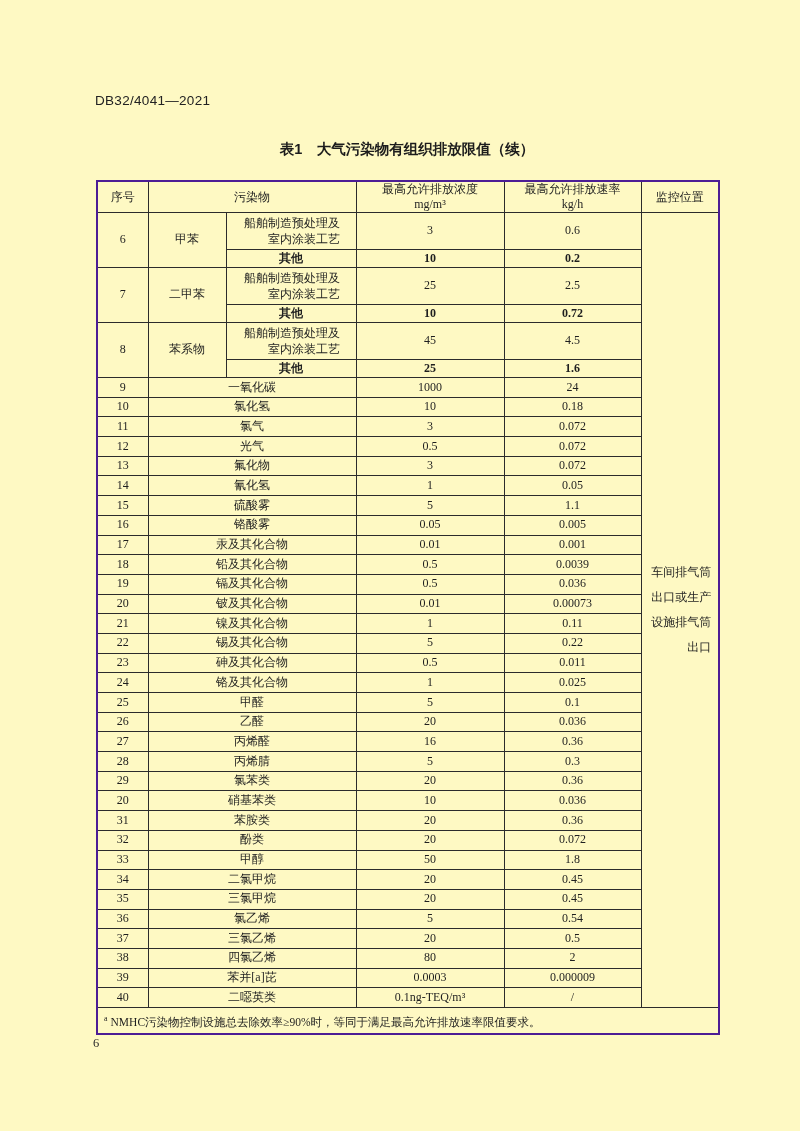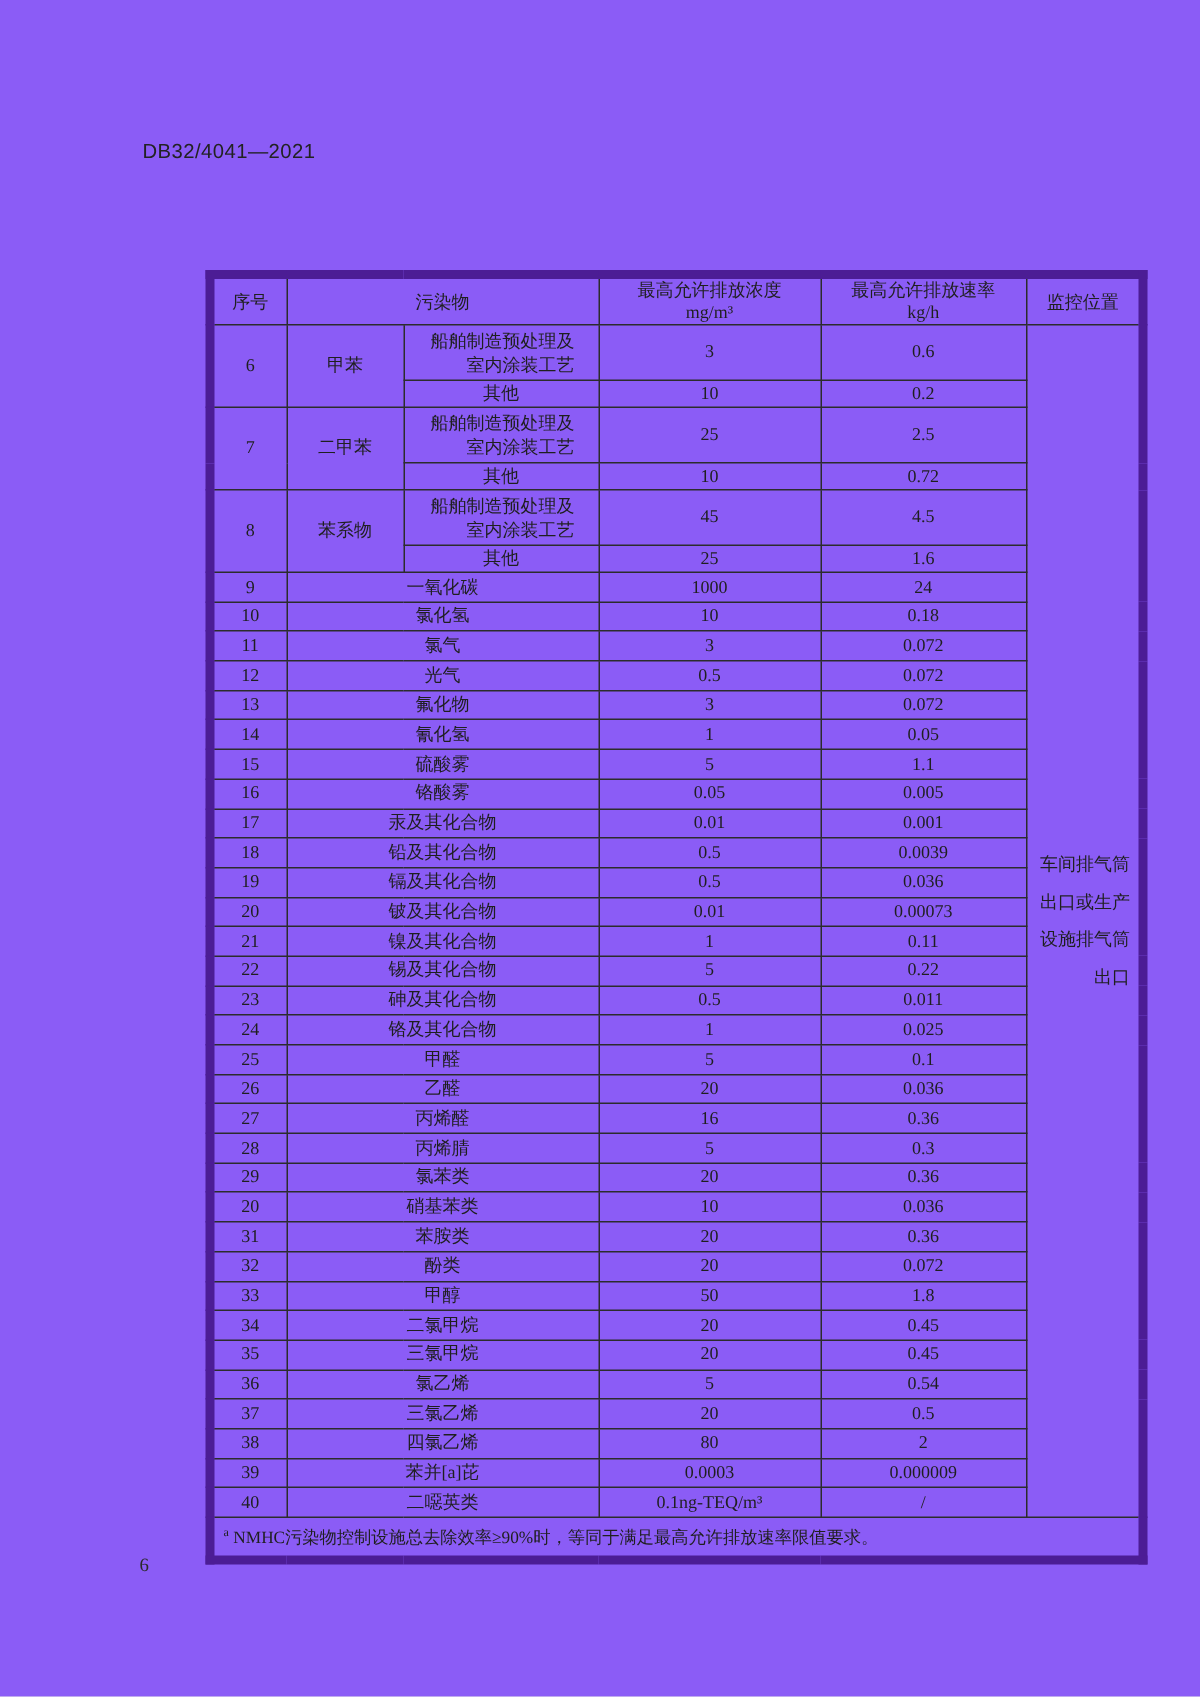--- a/index.html
+++ b/index.html
@@ -1,20 +1,20 @@
 <!DOCTYPE html>
 <html><head>
 <meta charset="utf-8">
 <style>
   html, body { margin: 0; padding: 0; background: #e9e9e9; }
   .page {
     position: relative;
     width: 800px;
     height: 1131px;
-    background: #8b5cf6;
+    background: #fef9c3;
     font-family: "Liberation Serif", "DejaVu Serif", serif;
     color: #1f1f1f;
     overflow: hidden;
   }
   .doc-number {
     position: absolute;
     left: 95px;
     top: 93px;
     font-family: "Liberation Sans", "DejaVu Sans", sans-serif;
     font-size: 13.5px;
@@ -32,36 +32,35 @@
     font-size: 14.5px;
     color: #1c1c1c;
   }
   table.limits {
     position: absolute;
     left: 96px;
     top: 180px;
     width: 622px;
     border-collapse: collapse;
     table-layout: fixed;
-    border: 6px solid #4c1d95;
-    margin-left: 41px;
+    border: 2px solid #4c1d95;
   }
   table.limits th, table.limits td {
     border: 1px solid #2c2c2c;
     text-align: center;
     vertical-align: middle;
     font-size: 12px;
     font-weight: normal;
     padding: 0;
     line-height: 1.3;
     overflow: hidden;
   }
   tr.header-row th { height: 30px; line-height: 15px; }
   tr.r-main td  { height: 36px; }
-  tr.r-sub td   { height: 17px; }
+  tr.r-sub td   { height: 17px; font-weight: bold; }
   tr.r-simple td{ height: 18.7px; }
   .cond-wrap {
     display: inline-block;
     width: 98px;
     line-height: 16px;
     vertical-align: middle;
     text-align: right;
   }
   td.c-mon { vertical-align: middle; }
   .mon-wrap {
@@ -86,20 +85,21 @@
     color: #2a2a2a;
   }
 </style>
 </head>
 <body>
 
 <div class="page">
 
   <div class="doc-number">DB32/4041—2021</div>
 
+  <div class="table-title">表1　大气污染物有组织排放限值（续）</div>
 
   <table class="limits">
     <colgroup>
       <col style="width:51px">
       <col style="width:78px">
       <col style="width:130px">
       <col style="width:148px">
       <col style="width:137px">
       <col style="width:78px">
     </colgroup>

